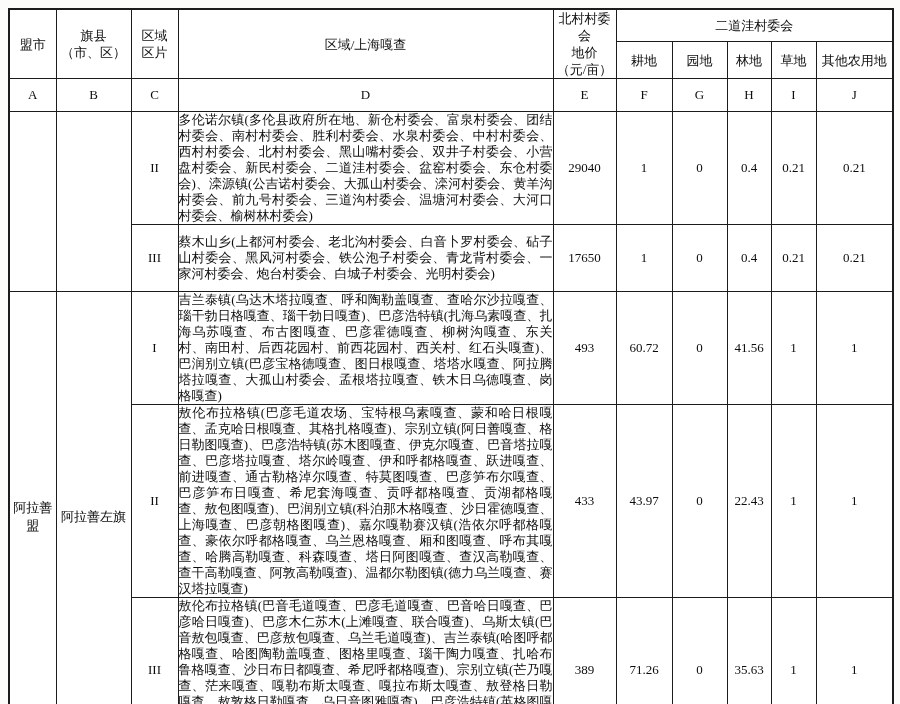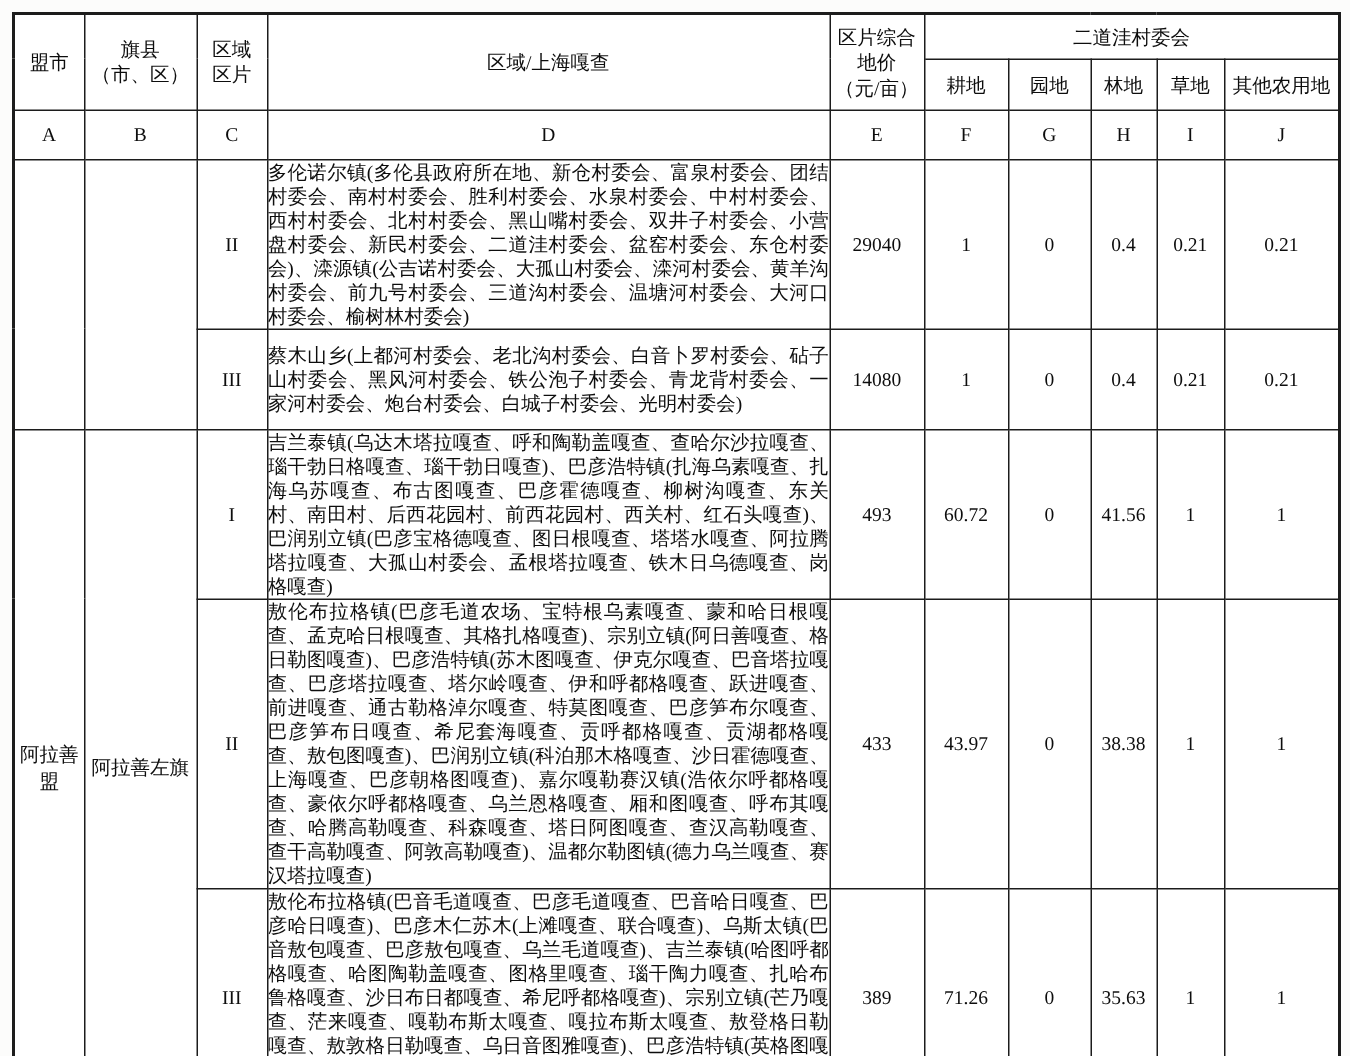--- a/index.html
+++ b/index.html
@@ -67,21 +67,21 @@
   </colgroup>
 
   <tbody>
       <tr class="r-h1">
     <th class="hdr" rowspan="2">盟市</th>
     <th class="hdr" rowspan="2">旗县
 （市、区）</th>
     <th class="hdr" rowspan="2">区域
 区片</th>
     <th class="hdr" rowspan="2">区域/上海嘎查</th>
-    <th class="hdr" rowspan="2">区片综合
+    <th class="hdr" rowspan="2">北村村委会
 地价
 （元/亩）</th>
     <th class="hdr" colspan="5">二道洼村委会</th>
   </tr>
   <tr class="r-h2">
     <th class="hdr">耕地</th>
     <th class="hdr">园地</th>
     <th class="hdr">林地</th>
     <th class="hdr">草地</th>
     <th class="hdr">其他农用地</th>
@@ -108,21 +108,21 @@
     <td class="ctr">29040</td>
     <td class="ctr">1</td>
     <td class="ctr">0</td>
     <td class="ctr">0.4</td>
     <td class="ctr">0.21</td>
     <td class="ctr">0.21</td>
   </tr>
   <tr class="r-d1">
     <td class="ctr">III</td>
     <td class="desc">蔡木山乡(上都河村委会、老北沟村委会、白音卜罗村委会、砧子山村委会、黑风河村委会、铁公泡子村委会、青龙背村委会、一家河村委会、炮台村委会、白城子村委会、光明村委会)</td>
-    <td class="ctr">14080</td>
+    <td class="ctr">17650</td>
     <td class="ctr">1</td>
     <td class="ctr">0</td>
     <td class="ctr">0.4</td>
     <td class="ctr">0.21</td>
     <td class="ctr">0.21</td>
   </tr>
 
   <tr class="r-d2">
     <td class="ctr" rowspan="3">阿拉善盟</td>
     <td class="ctr" rowspan="3">阿拉善左旗</td>
@@ -134,21 +134,21 @@
     <td class="ctr">41.56</td>
     <td class="ctr">1</td>
     <td class="ctr">1</td>
   </tr>
   <tr class="r-d3">
     <td class="ctr">II</td>
     <td class="desc">敖伦布拉格镇(巴彦毛道农场、宝特根乌素嘎查、蒙和哈日根嘎查、孟克哈日根嘎查、其格扎格嘎查)、宗别立镇(阿日善嘎查、格日勒图嘎查)、巴彦浩特镇(苏木图嘎查、伊克尔嘎查、巴音塔拉嘎查、巴彦塔拉嘎查、塔尔岭嘎查、伊和呼都格嘎查、跃进嘎查、前进嘎查、通古勒格淖尔嘎查、特莫图嘎查、巴彦笋布尔嘎查、巴彦笋布日嘎查、希尼套海嘎查、贡呼都格嘎查、贡湖都格嘎查、敖包图嘎查)、巴润别立镇(科泊那木格嘎查、沙日霍德嘎查、上海嘎查、巴彦朝格图嘎查)、嘉尔嘎勒赛汉镇(浩依尔呼都格嘎查、豪依尔呼都格嘎查、乌兰恩格嘎查、厢和图嘎查、呼布其嘎查、哈腾高勒嘎查、科森嘎查、塔日阿图嘎查、查汉高勒嘎查、查干高勒嘎查、阿敦高勒嘎查)、温都尔勒图镇(德力乌兰嘎查、赛汉塔拉嘎查)</td>
     <td class="ctr">433</td>
     <td class="ctr">43.97</td>
     <td class="ctr">0</td>
-    <td class="ctr">38.38</td>
+    <td class="ctr">22.43</td>
     <td class="ctr">1</td>
     <td class="ctr">1</td>
   </tr>
   <tr class="r-d4">
     <td class="ctr">III</td>
     <td class="desc">敖伦布拉格镇(巴音毛道嘎查、巴彦毛道嘎查、巴音哈日嘎查、巴彦哈日嘎查)、巴彦木仁苏木(上滩嘎查、联合嘎查)、乌斯太镇(巴音敖包嘎查、巴彦敖包嘎查、乌兰毛道嘎查)、吉兰泰镇(哈图呼都格嘎查、哈图陶勒盖嘎查、图格里嘎查、瑙干陶力嘎查、扎哈布鲁格嘎查、沙日布日都嘎查、希尼呼都格嘎查)、宗别立镇(芒乃嘎查、茫来嘎查、嘎勒布斯太嘎查、嘎拉布斯太嘎查、敖登格日勒嘎查、敖敦格日勒嘎查、乌日音图雅嘎查)、巴彦浩特镇(英格图嘎查)、温都尔勒图镇(巴润霍德嘎查、塔布呼都格嘎查、塔本胡都格嘎查、温格其太嘎查)</td>
     <td class="ctr">389</td>
     <td class="ctr">71.26</td>
     <td class="ctr">0</td>
     <td class="ctr">35.63</td>

